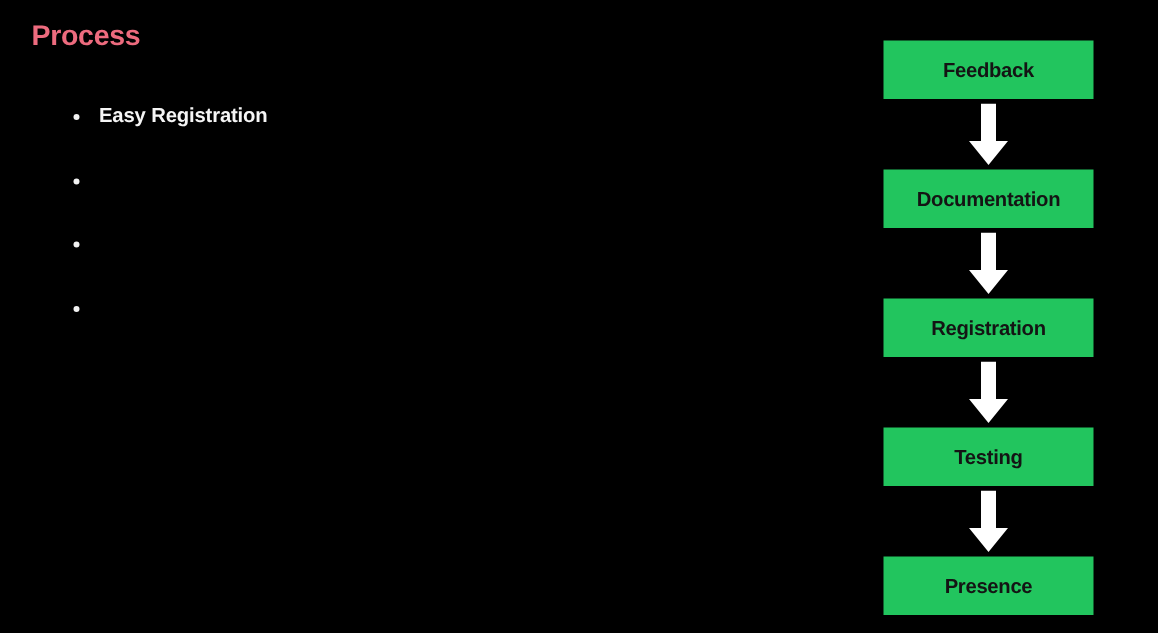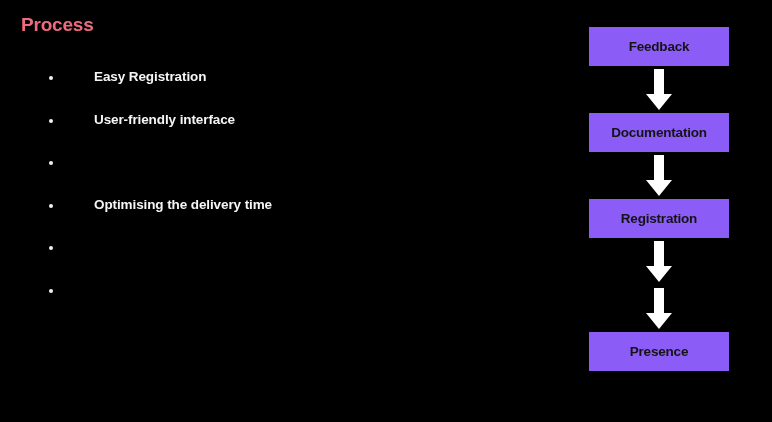--- a/index.html
+++ b/index.html
@@ -66,37 +66,36 @@
     top:6px;
     width:4px;
     height:4px;
     border-radius:50%;
     background:#f2f2f2;
   }
 
   #bullet-list li .bullet-text {
     display:inline-block;
     line-height:14px;
-    margin-left:28px;
   }
 
   
   #flowchart {
     position:absolute;
     left:589px;
     top:27px;
     width:140px;
     height:382px;
   }
 
   .flow-node {
     position:relative;
     width:140px;
     height:39px;
-    background:#8b5cf6;
+    background:#22c55e;
     display:flex;
     align-items:center;
     justify-content:center;
   }
 
   .flow-node .node-label {
     color:#141414;
     font-size:13.5px;
     font-weight:bold;
     letter-spacing:-0.2px;
@@ -123,28 +122,20 @@
 
   <div id="slide-title">Process</div>
 
   <ul id="bullet-list">
     <li>
       <span class="bullet-dot"></span>
       <span class="bullet-text">Easy Registration</span>
     </li>
     <li>
       <span class="bullet-dot"></span>
-      <span class="bullet-text">User-friendly interface</span>
-    </li>
-    <li>
-      <span class="bullet-dot"></span>
-    </li>
-    <li>
-      <span class="bullet-dot"></span>
-      <span class="bullet-text">Optimising the delivery time</span>
     </li>
     <li>
       <span class="bullet-dot"></span>
     </li>
     <li>
       <span class="bullet-dot"></span>
     </li>
   </ul>
 
   <div id="flowchart">
@@ -172,20 +163,23 @@
     <div class="flow-node">
       <span class="node-label">Registration</span>
     </div>
 
     <div class="flow-arrow">
       <svg width="28" height="42" viewBox="0 0 28 42">
         <polygon points="9,0 19,0 19,25 27,25 14,41 1,25 9,25" fill="#ffffff"></polygon>
       </svg>
     </div>
 
+    <div class="flow-node">
+      <span class="node-label">Testing</span>
+    </div>
 
     <div class="flow-arrow">
       <svg width="28" height="42" viewBox="0 0 28 42">
         <polygon points="9,0 19,0 19,25 27,25 14,41 1,25 9,25" fill="#ffffff"></polygon>
       </svg>
     </div>
 
     <div class="flow-node">
       <span class="node-label">Presence</span>
     </div>

